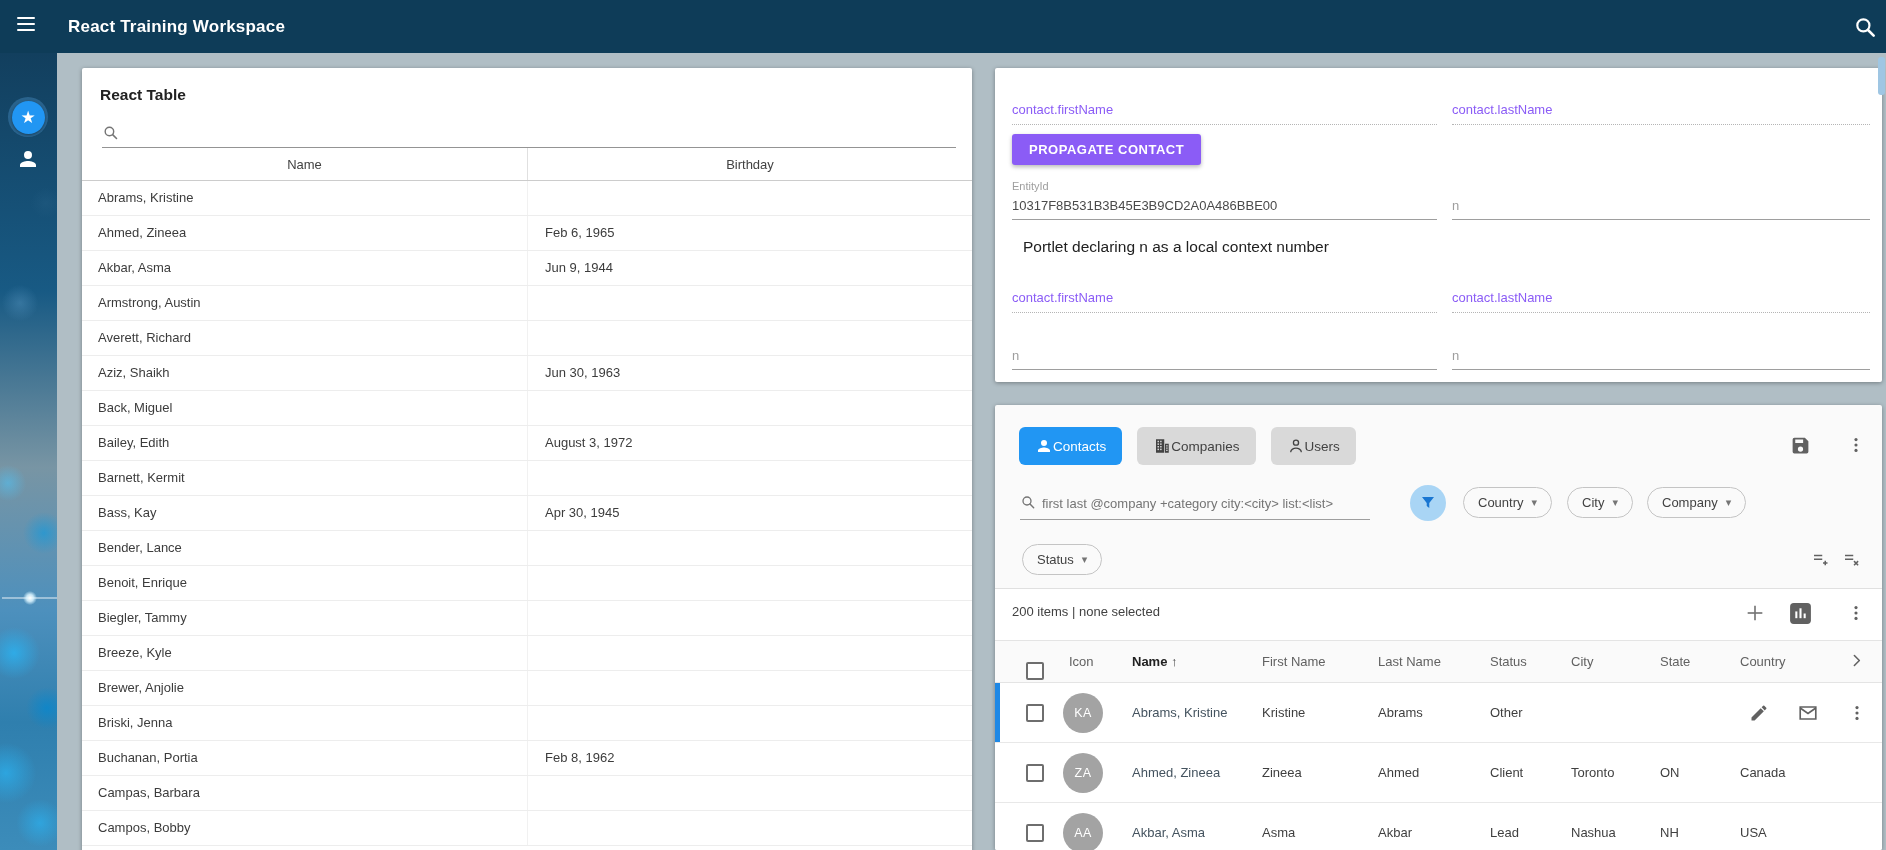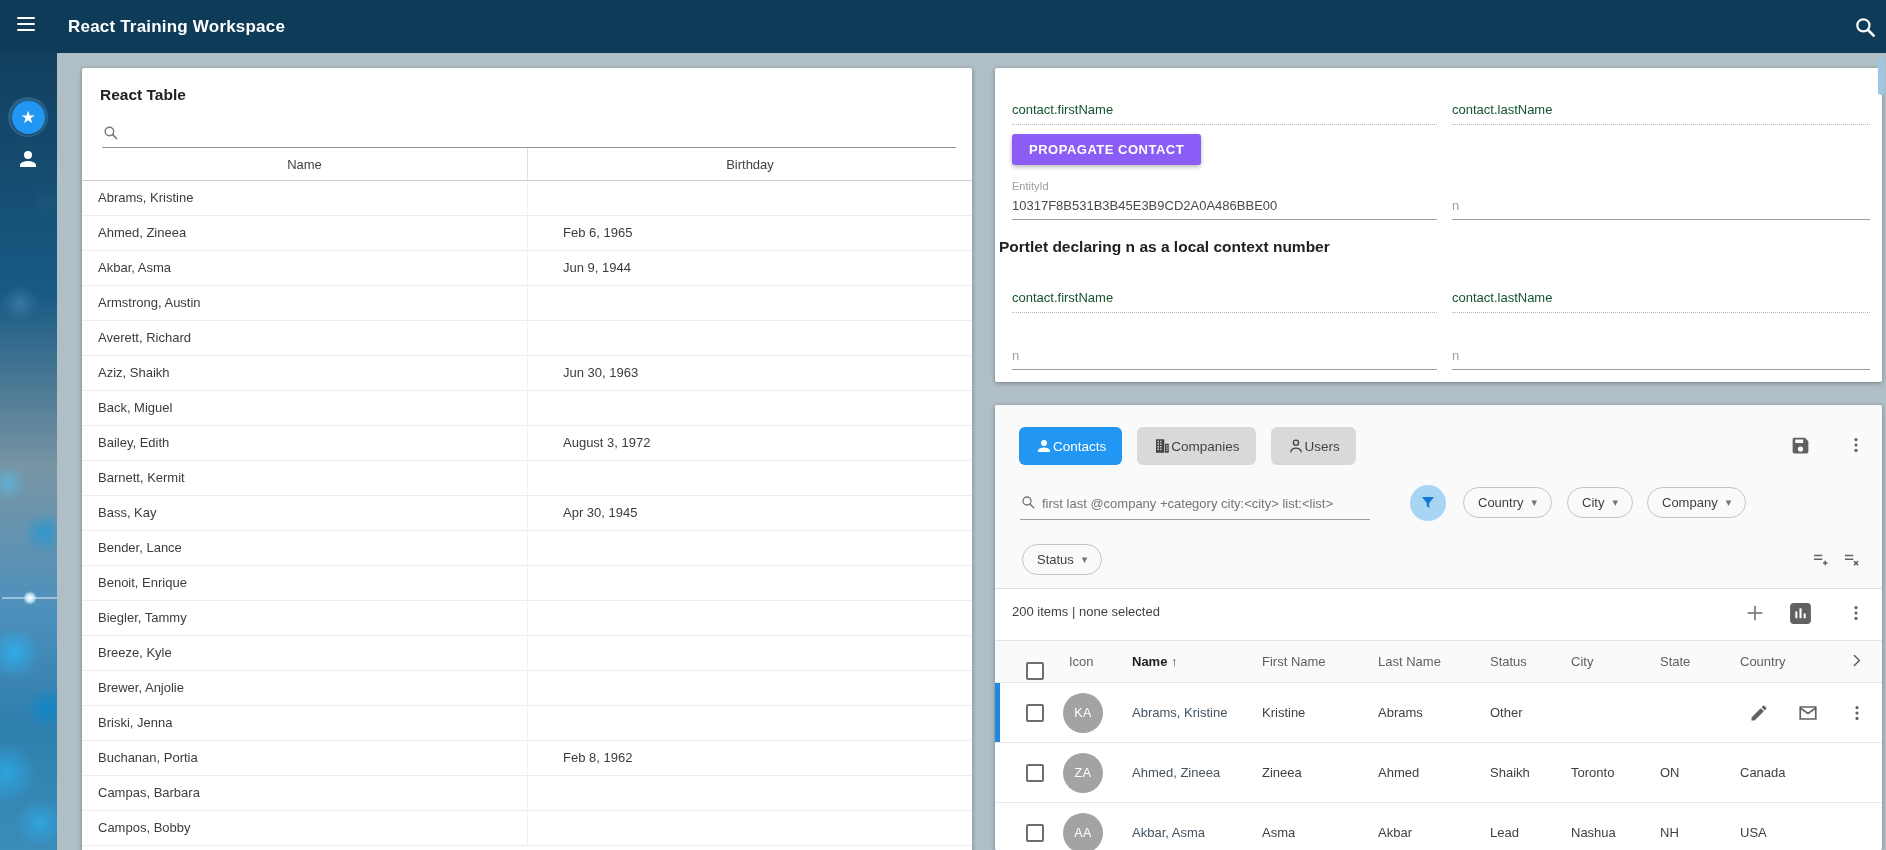--- a/index.html
+++ b/index.html
@@ -46,35 +46,35 @@
   .rt-search { position:absolute; left:20px; right:16px; top:44px; height:36px; border-bottom:1px solid #949494; }
   .rt-search svg { position:absolute; left:0; bottom:6px; }
   .rt-search input { position:absolute; left:24px; right:0; bottom:2px; border:0; outline:none; font-size:13px; height:22px; background:transparent; }
   .rt-head { position:absolute; left:0; right:0; top:80px; height:33px; display:flex; border-bottom:1px solid #cccccc; }
   .rt-head .hcell { width:50%; text-align:center; line-height:33px; font-size:13px; color:#424242; cursor:pointer; }
   .rt-head .hcell + .hcell { border-left:1px solid #e0e0e0; }
   .rt-body { position:absolute; left:0; right:0; top:113px; }
   .rt-row { display:flex; height:35px; border-bottom:1px solid #ededed; cursor:pointer; }
   .rt-cell { width:50%; line-height:34px; font-size:13px; color:#3c3c3c; white-space:nowrap; overflow:hidden; }
   .rt-name { padding-left:16px; }
-  .rt-bday { padding-left:35px; border-left:1px solid #f1f1f1; }
+  .rt-bday { padding-left:17px; border-left:1px solid #f1f1f1; }
 
   
   .cf-card { left:995px; top:68px; width:887px; height:314px; }
   .colL { left:17px; width:425px; }
   .colR { left:457px; width:418px; }
-  .f-label { position:absolute; font-size:13px; color:#14532d; }
+  .f-label { position:absolute; font-size:13px; color:#8b5cf6; }
   .dotted { position:absolute; border-bottom:1px dotted #b5b5b5; height:1px; }
   .fieldline { position:absolute; font-size:13px; color:#4a4a4a; padding-bottom:6px; border-bottom:1px solid #9e9e9e; }
   .fieldline.ghost { color:#9e9e9e; }
   .propagate-btn { position:absolute; left:17px; top:66px; height:31px; padding:0 17px; background:#8b5cf6; color:#fff;
       border:none; border-radius:3px; font-family:inherit; font-size:13px; font-weight:bold; letter-spacing:.5px;
       box-shadow:0 2px 4px rgba(0,0,0,.28); cursor:pointer; }
   .entity-label { position:absolute; left:17px; top:112px; font-size:11px; color:#9e9e9e; }
-  .portlet-heading { position:absolute; left:4px; top:170px; font-size:15.5px; font-weight:bold; color:#212121; }
+  .portlet-heading { position:absolute; left:28px; top:170px; font-size:15.5px; font-weight:normal; color:#212121; }
 
   
   .br-card { left:995px; top:405px; width:887px; height:445px; background:#fafafa; overflow:hidden; }
   .tabs-row { position:absolute; left:24px; top:22px; height:38px; display:flex; gap:15px; }
   .tab { height:38px; display:flex; align-items:center; gap:0; padding:0 16px; border-radius:6px; font-size:13.5px;
          background:#d9d9d9; color:#424242; cursor:pointer; }
   .tab.active { background:#2196f3; color:#fff; }
   .icon-btn { position:absolute; width:26px; height:26px; display:flex; align-items:center; justify-content:center; cursor:pointer; }
   .save-btn { left:792px; top:27px; }
   .tabs-kebab { left:848px; top:27px; }
@@ -466,21 +466,21 @@
     </span>
   </div>
 
   <div class="c-row">
 
     <span class="cbx col-cbx"></span>
     <span class="avatar">ZA</span>
     <span class="col-name cell-name">Ahmed, Zineea</span>
     <span class="col-first">Zineea</span>
     <span class="col-last">Ahmed</span>
-    <span class="col-status">Shaikh</span>
+    <span class="col-status">Client</span>
     <span class="col-city">Toronto</span>
     <span class="col-state">ON</span>
     <span class="col-country">Canada</span>
 
   </div>
 
   <div class="c-row">
 
     <span class="cbx col-cbx"></span>
     <span class="avatar">AA</span>

